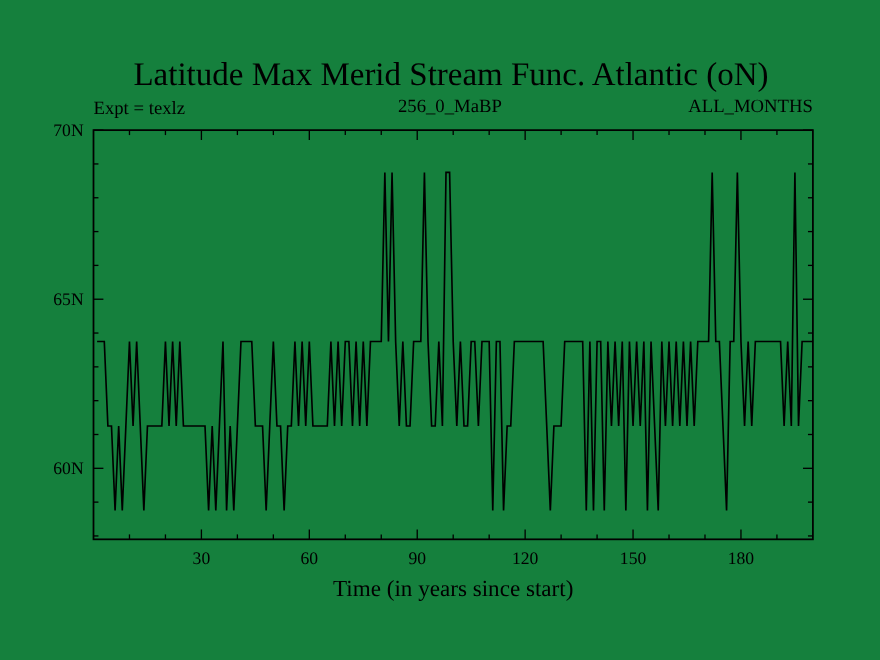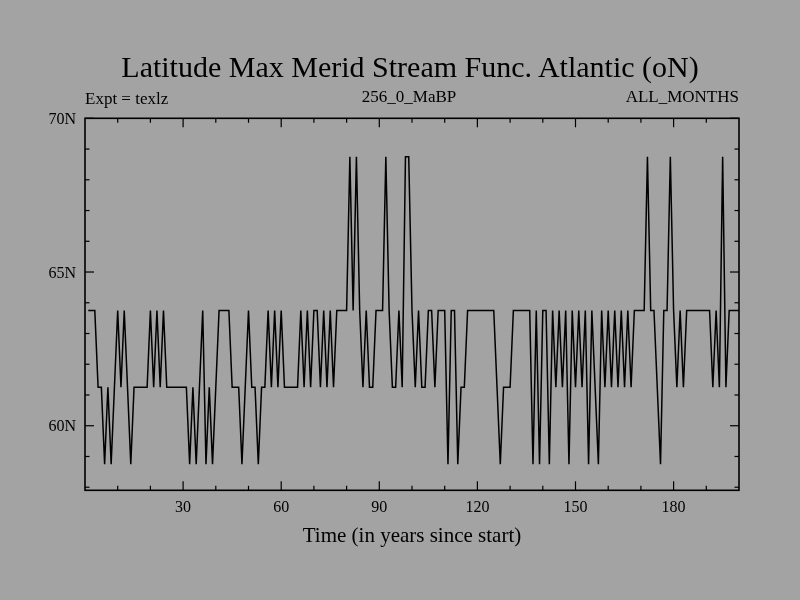--- a/index.html
+++ b/index.html
@@ -4,21 +4,21 @@
 <style>
   html, body {
     margin: 0;
     padding: 0;
     background: #ffffff;
   }
   .canvas {
     position: relative;
     width: 800px;
     height: 600px;
-    background: #a3a3a3;
+    background: #15803d;
     overflow: hidden;
     font-family: "Liberation Serif", "DejaVu Serif", serif;
   }
   svg { display: block; }
   .title {
     font-size: 30px;
     fill: #000000;
     font-family: "Liberation Serif", "DejaVu Serif", serif;
   }
   .subtitle {

